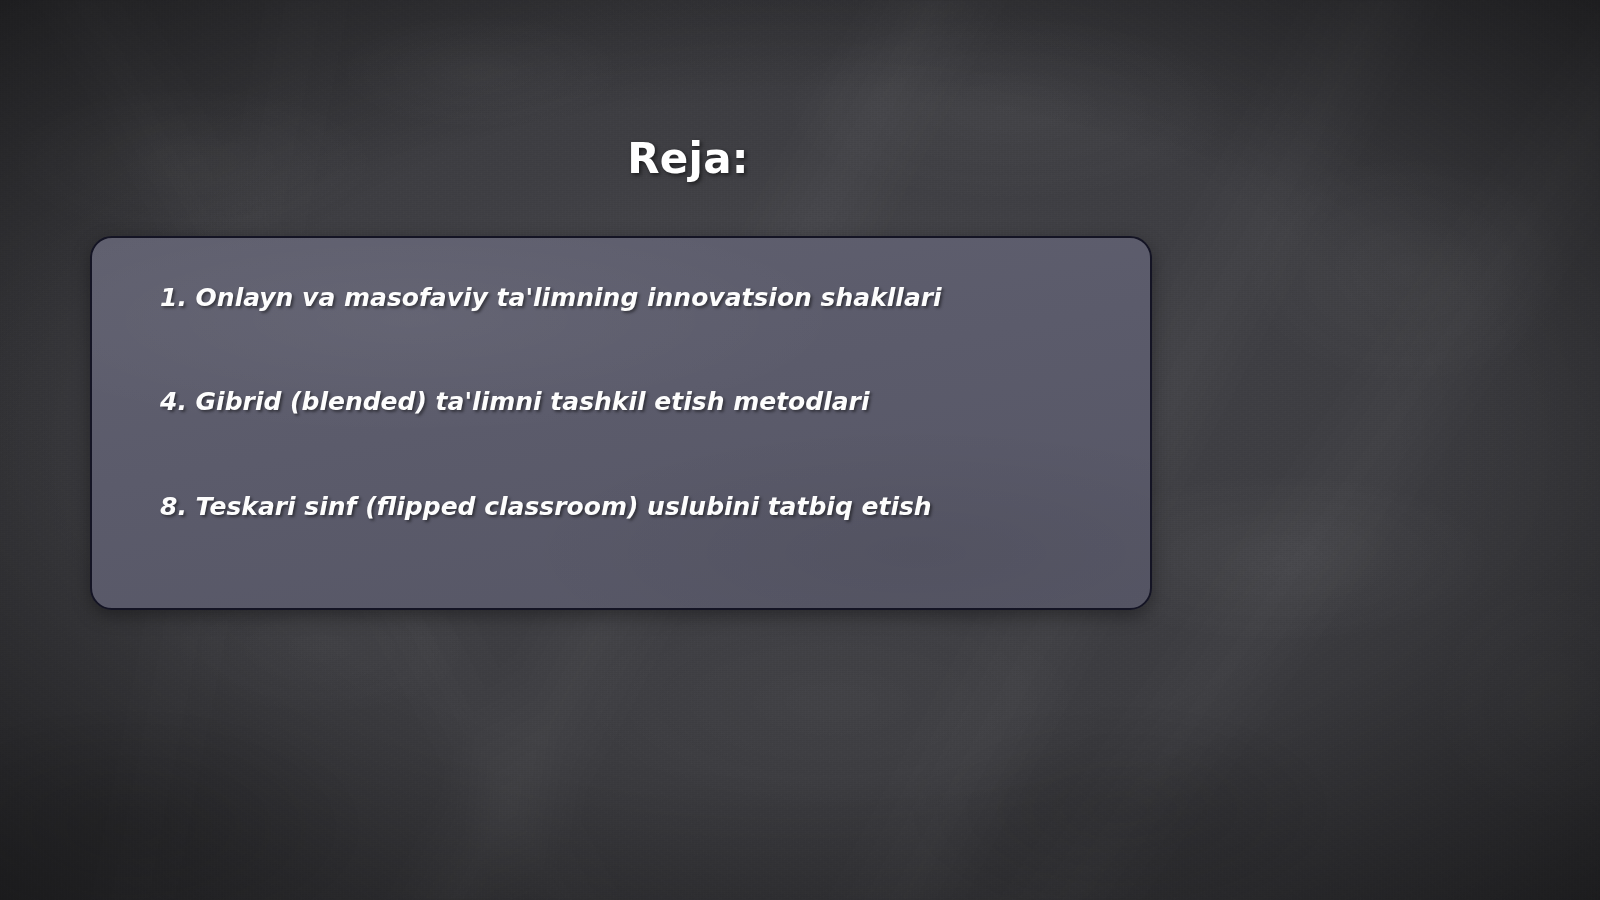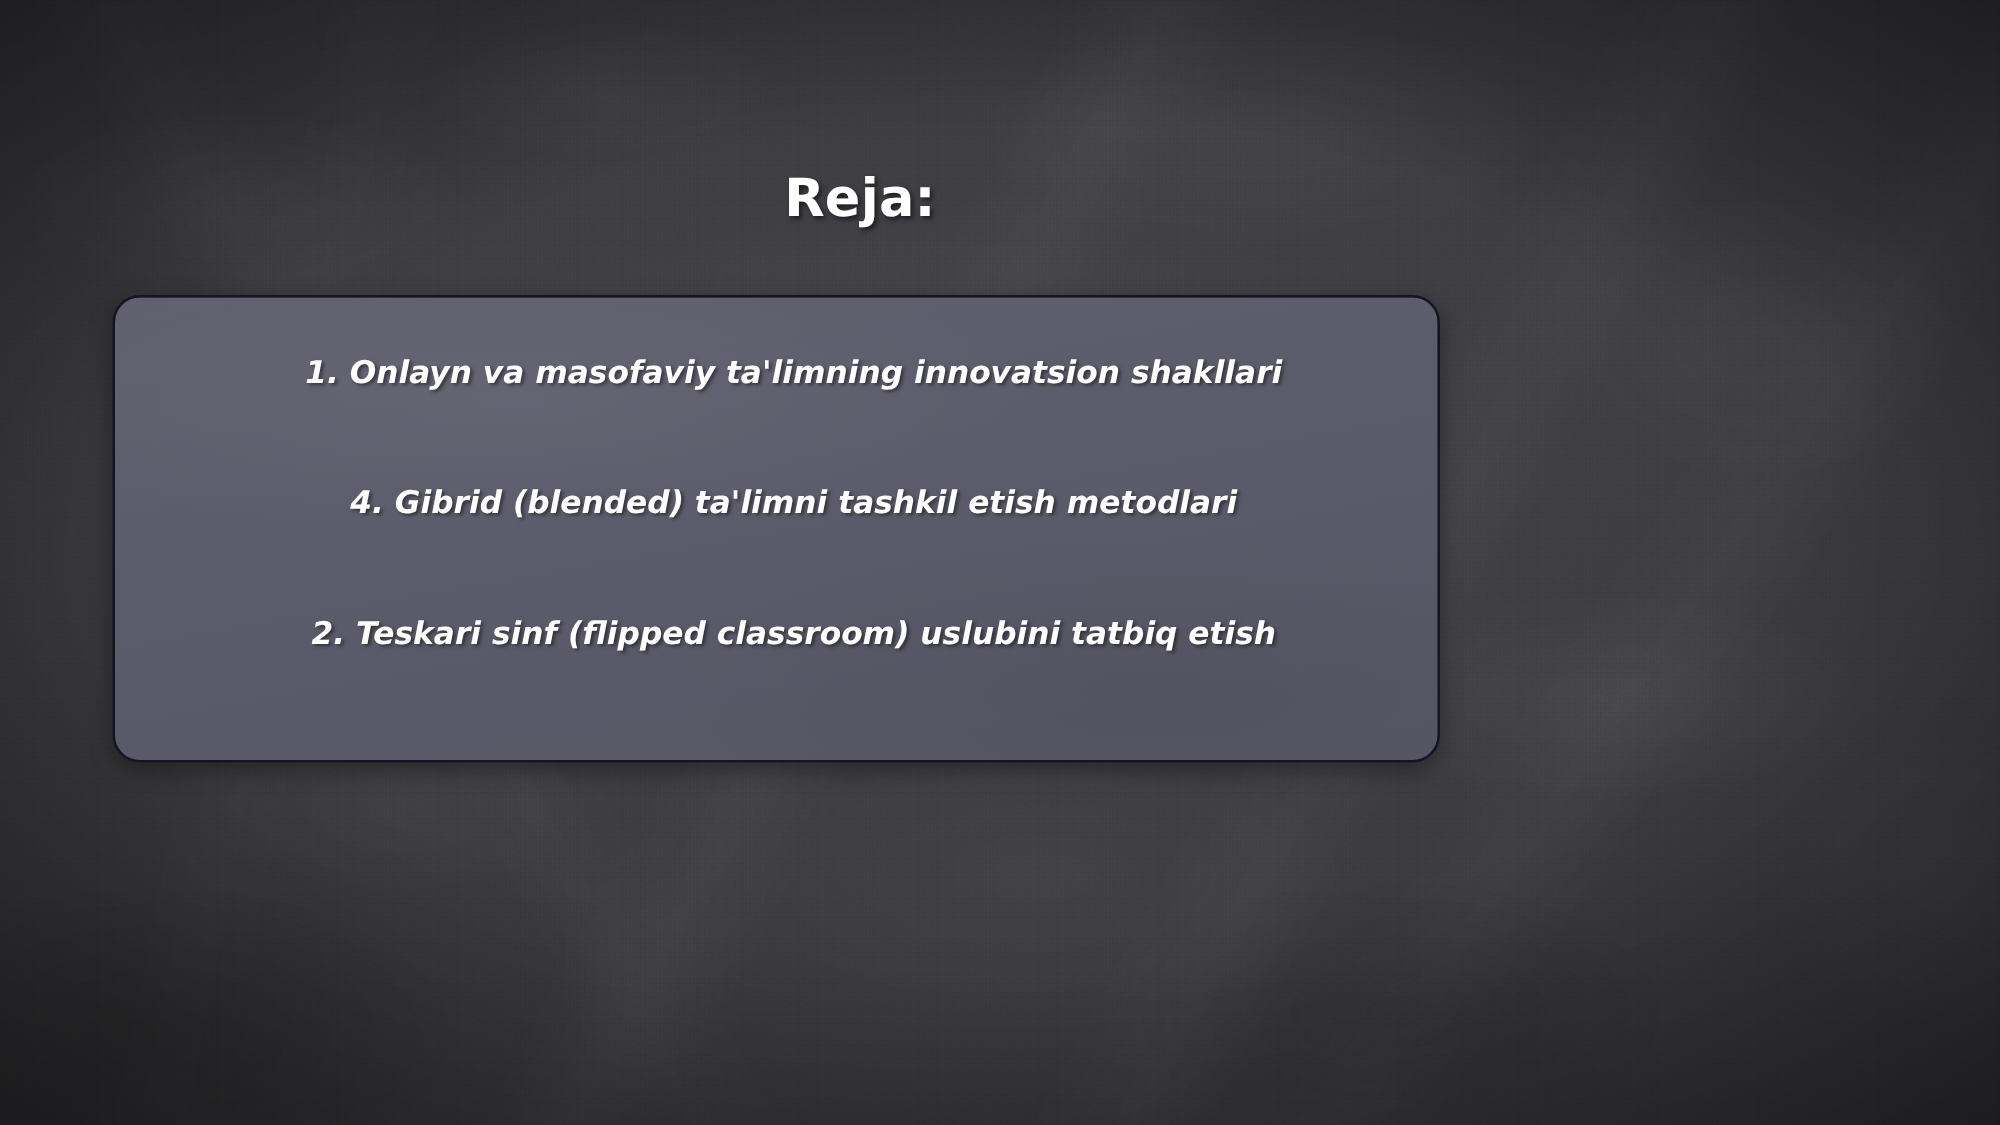--- a/index.html
+++ b/index.html
@@ -141,21 +141,20 @@
 
   .reja-item {
     font-size: 25px;
     font-style: italic;
     font-weight: 600;
     color: #fdfdfd;
     line-height: 1.25;
     margin: 0 0 73px 0;
     white-space: nowrap;
     text-shadow: 2px 2px 3px rgba(0,0,0,0.45);
-    text-align: center;
   }
   .reja-item:last-child { margin-bottom: 0; }
 </style>
 </head>
 <body>
 
 <div class="slide">
 
   <div class="board-base"></div>
   <div class="board-blotches"></div>
@@ -165,17 +164,17 @@
 
   <div class="slide-title">
     <span class="title-inner">Reja:</span>
   </div>
 
   <div class="content-card">
     <div class="card-inner-sheen"></div>
     <div class="reja-list">
       <p class="reja-item">1. Onlayn va masofaviy ta'limning innovatsion shakllari</p>
       <p class="reja-item">4. Gibrid (blended) ta'limni tashkil etish metodlari</p>
-      <p class="reja-item">2. Teskari sinf (flipped classroom) uslubini tatbiq etish</p>
+      <p class="reja-item">8. Teskari sinf (flipped classroom) uslubini tatbiq etish</p>
     </div>
   </div>
 
 </div>
 
 </body></html>

